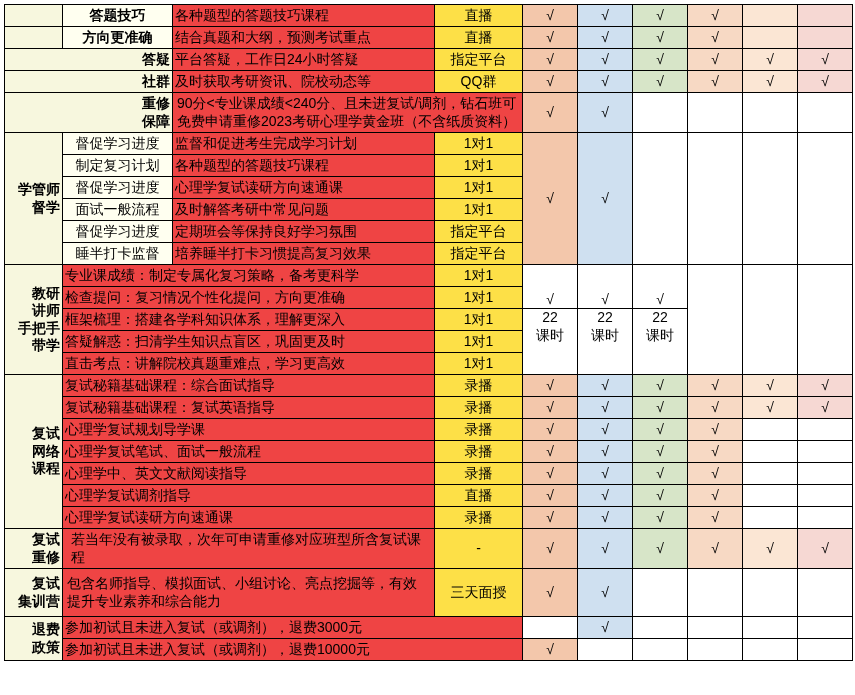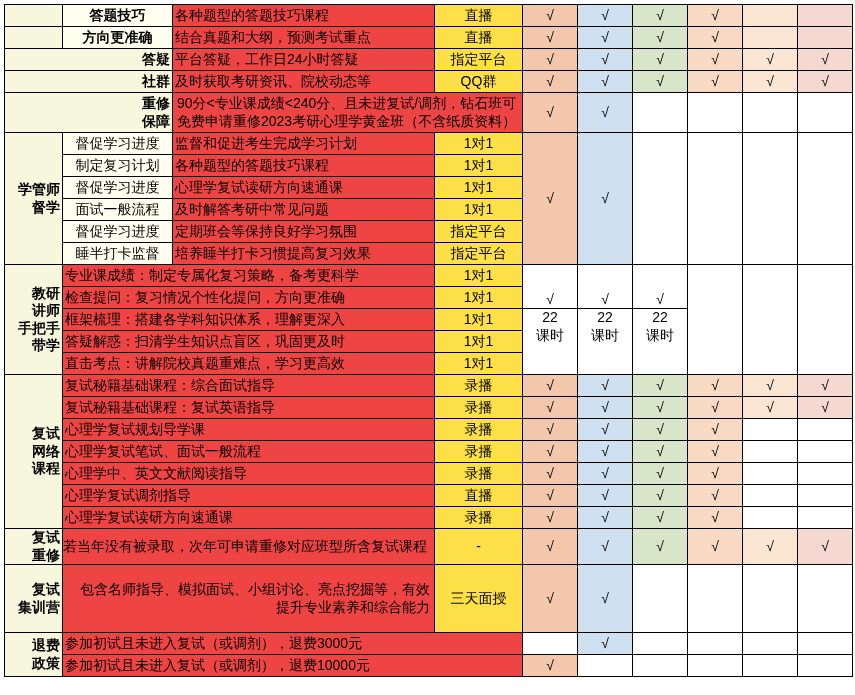--- a/index.html
+++ b/index.html
@@ -273,35 +273,35 @@
     <td class="chk k2">√</td>
     <td class="chk k3">√</td>
     <td class="chk k4">√</td>
     <td class="chk k-white"></td>
     <td class="chk k-white"></td>
   </tr>
 
   <tr>
     <td class="c-cat" rowspan="2" style="white-space:pre-line">复试
 重修</td>
-    <td class="c-desc" colspan="2" rowspan="2" style="padding:2px 0;">若当年没有被录取，次年可申请重修对应班型所含复试课程</td>
+    <td class="c-desc" colspan="2" rowspan="2" style="padding:2px 8px;">若当年没有被录取，次年可申请重修对应班型所含复试课程</td>
     <td class="c-type" rowspan="2">-</td>
     <td class="chk k1" rowspan="2">√</td>
     <td class="chk k2" rowspan="2">√</td>
     <td class="chk k3" rowspan="2">√</td>
     <td class="chk k4" rowspan="2">√</td>
     <td class="chk k5" rowspan="2">√</td>
     <td class="chk k6" rowspan="2">√</td>
   </tr>
   <tr></tr>
 
   <tr>
     <td class="c-cat" rowspan="2" style="white-space:pre-line">复试
 集训营</td>
-    <td class="c-desc" colspan="2" rowspan="2" style="padding:16px 4px;text-align:right;">包含名师指导、模拟面试、小组讨论、亮点挖掘等，有效提升专业素养和综合能力</td>
+    <td class="c-desc" colspan="2" rowspan="2" style="padding:6px 4px;">包含名师指导、模拟面试、小组讨论、亮点挖掘等，有效提升专业素养和综合能力</td>
     <td class="c-type" rowspan="2">三天面授</td>
     <td class="chk k1" rowspan="2">√</td>
     <td class="chk k2" rowspan="2">√</td>
     <td class="chk k-white" rowspan="2"></td>
     <td class="chk k-white" rowspan="2"></td>
     <td class="chk k-white" rowspan="2"></td>
     <td class="chk k-white" rowspan="2"></td>
   </tr>
   <tr></tr>
 

